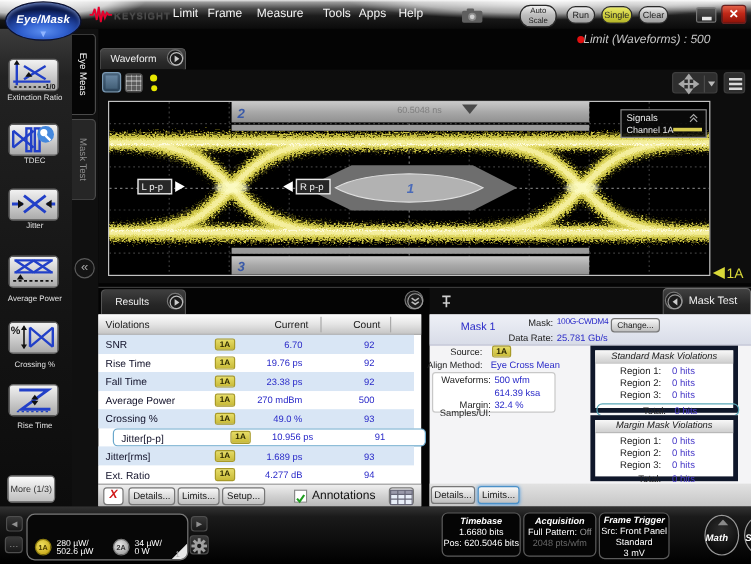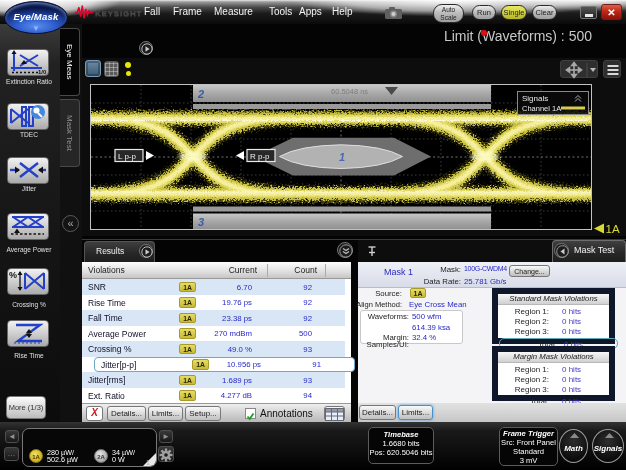--- a/index.html
+++ b/index.html
@@ -40,21 +40,21 @@
 #tabcol { left:60px; top:24px; width:22px; height:398px; background:#101010; }
 .vtab { position:absolute; left:0px; width:20px; border:1px solid #4a4a4a; border-left:none;
   border-radius:0 4px 4px 0; writing-mode:vertical-rl; display:flex; align-items:center; justify-content:center; }
 #vtab1 { top:4px; height:68px; background:#050505; color:#fff; font-size:8px; }
 #vtab2 { top:75px; height:68px; background:#262626; color:#909090; font-size:8px; }
 #collbtn { position:absolute; left:1px; top:191px; width:17px; height:17px; border-radius:50%;
   border:1px solid #5a5a5a; background:#141414; color:#aaa; font-size:11px;
   text-align:center; line-height:14px; }
 
 
-#limittxt { right:34px; top:28px; color:#c8c8c8; font-size:14px; }
+#limittxt { right:34px; top:28px; color:#c8c8c8; font-size:10px;font-style:italic; }
 #limitdot { left:481px; top:30px; width:6px; height:6px; border-radius:50%; background:#e01010; }
 #wftab { left:83px; top:40px; width:72px; height:18px; border:1px solid #555; border-bottom:none;
   border-radius:4px 4px 0 0; background:linear-gradient(#454545, #2a2a2a 60%, #222); }
 #wftab span { position:absolute; left:8px; top:3px; color:#f0f0f0; font-size:8.5px; }
 .circbtn { position:absolute; border-radius:50%; border:1px solid #777; background:#1c1c1c; }
 #wfpanel { left:82px; top:58px; width:544px; height:178px; background:#0d0d0d; }
 .toolbtn { position:absolute; border-radius:3px; }
 #plot { left:90px; top:84px; width:502px; height:146px; background:#000; border:1px solid #c2c2c2; }
 
 
@@ -81,47 +81,47 @@
 
 
 #mthead { left:358px; top:240px; width:268px; height:22px; background:#0d0d0d; }
 #mtpanel { left:358px; top:262px; width:268px; height:160px; background:#f4f4f6; }
 #mtstrip { position:absolute; left:0; top:0; width:268px; height:26px;
   background:linear-gradient(#eef0f6,#d8dce8); border-bottom:1px solid #b8bcd0; }
 .mlabel { position:absolute; color:#222; font-size:7.8px; text-align:right; }
 .mval { position:absolute; color:#2828c8; font-size:7.8px; }
 #mbox { position:absolute; left:2px; top:47.5px; width:103px; height:34px; background:#fff;
   border:1px solid #c8c8c8; border-radius:3px; }
-.vbox { position:absolute; left:134px; width:123px; background:#fff; border:6px solid #0f172a; }
+.vbox { position:absolute; left:134px; width:123px; background:#fff; border:4px solid #0f172a; }
 .vhead { position:absolute; left:0; top:0; width:100%; height:11px;
   background:linear-gradient(#f8f8f8,#d0d0d0); border-bottom:1px solid #b8b8b8;
   font-style:italic; font-size:7.8px; color:#222; text-align:center; }
 .vrow { position:absolute; width:100%; font-size:8px; }
 .vl { position:absolute; right:60px; color:#222; }
 .vv { position:absolute; left:64px; color:#4638c8; }
 
 
 #botbar { left:0; top:422px; width:626px; height:48px;
   background:linear-gradient(#333 0%, #1a1a1a 18%, #0d0d0d 60%, #000 100%); }
 .bpanel { position:absolute; border:1px solid #5c5c5c; border-radius:5px; background:#050505;
   color:#fff; text-align:center; }
 .bphead { font-style:italic; font-weight:bold; font-size:7.6px; }
 .bpline { font-size:7.6px; }
 .ovalbtn { position:absolute; border-radius:50%; border:1px solid #888;
   background:radial-gradient(circle at 50% 35%, #2e2e2e, #0a0a0a 75%); border-color:#9a9a9a; color:#fff;
-  font-style:italic; font-weight:bold; font-size:8px; text-align:center; }
+  font-style:italic; font-weight:bold; font-size:8px; text-align:left;margin-left:28px; }
 .sidebtn { position:absolute; border:1px solid #4e4e4e; border-radius:3px;
   background:linear-gradient(#383838,#181818); color:#909090; text-align:center; }
 </style>
 </head>
 <body>
 <div id="stage">
 
   <div class="abs" id="menubar"></div>
-  <div class="abs menuitem" style="left:144px">Fall</div>
+  <div class="abs menuitem" style="left:144px">Limit</div>
   <div class="abs menuitem" style="left:173px">Frame</div>
   <div class="abs menuitem" style="left:214px">Measure</div>
   <div class="abs menuitem" style="left:269px">Tools</div>
   <div class="abs menuitem" style="left:299px">Apps</div>
   <div class="abs menuitem" style="left:332px">Help</div>
 
   <svg class="abs" style="left:73px; top:4px" width="22" height="16" viewBox="0 0 26 17">
     <path d="M2 9 L5 9 L7 3 L9 14 L11 1 L13 16 L15 5 L17 12 L19 7 L21 9 L24 9" fill="none" stroke="#e8002d" stroke-width="1.8"></path>
   </svg>
   <div class="abs" style="left:95px; top:8.5px; color:#4a4a4a; font-size:8px; font-weight:bold; letter-spacing:0.8px; text-shadow:0 1px 0 rgba(255,255,255,0.12)">KEYSIGHT</div>
@@ -214,20 +214,23 @@
     <path d="M21 8 L24 12 L18 12 Z" fill="#111"></path>
         <path d="M21 17 L24 13 L18 13 Z" fill="#111"></path>
     <line x1="6" y1="22" x2="34" y2="22" stroke="#2244bb" stroke-width="1.2" stroke-dasharray="2 2"></line>
       </svg></div>
   <div class="slbl" style="top:352px">Rise Time</div>
   <div class="abs" id="morebtn">More (1/3)</div>
 
   <div class="abs" id="limittxt">Limit (Waveforms) : 500</div>
   <div class="abs" id="limitdot"></div>
   <div class="abs" id="wfpanel"></div>
+  <div class="abs" id="wftab">
+      <span>Waveform</span>
+    </div>
   <div class="abs circbtn" style="left:139px; top:41px; width:14px; height:14px; z-index:5">
     <svg width="14" height="14" viewBox="0 0 14 14">
         <circle cx="7" cy="7" r="5.2" fill="none" stroke="#bbb" stroke-width="1"></circle>
         <path d="M5.5 4.2 L9.5 7 L5.5 9.8 Z" fill="#ccc"></path>
       </svg></div>
 
   <div class="toolbtn" style="left:85px; top:60px; width:16px; height:17px; border:1px solid #7a9ab5; background:linear-gradient(#6e8ca8,#3c586f); box-shadow:inset 0 0 0 2px rgba(20,40,60,0.4)"></div>
   <div class="toolbtn" style="left:104px; top:61px; width:15px; height:16px; border:1px solid #555;
     background:repeating-linear-gradient(0deg,#777 0 1px,#333 1px 4px), repeating-linear-gradient(90deg,#777 0 1px,#333 1px 4px); background-blend-mode:screen;"></div>
   <div class="abs" style="left:125px; top:62px; width:6px; height:6px; border-radius:50%; background:#e8e800"></div>
@@ -571,20 +574,25 @@
             <rect x="5.8" y="0.5" width="2.4" height="13" transform="rotate(-45 7 7)"></rect>
           </g>
           <circle cx="7" cy="7" r="1.8" fill="#1a1a1a"></circle>
         </svg></div>
 
     <div class="bpanel" style="left:368px; top:5px; width:66px; height:37px">
       <div class="bphead" style="margin-top:2px">Timebase</div>
       <div class="bpline">1.6680 bits</div>
       <div class="bpline">Pos: 620.5046 bits</div>
     </div>
+    <div class="bpanel" style="left:436px; top:5px; width:61px; height:37px">
+      <div class="bphead" style="margin-top:2px">Acquisition</div>
+      <div class="bpline">Full Pattern: <span style="color:#999">Off</span></div>
+      <div class="bpline" style="color:#6a6a6a">2048 pts/wfm</div>
+    </div>
     <div class="bpanel" style="left:499px; top:5px; width:59px; height:39px">
       <div class="bphead" style="margin-top:1px">Frame Trigger</div>
       <div class="bpline">Src: Front Panel</div>
       <div class="bpline">Standard</div>
       <div class="bpline">3 mV</div>
     </div>
     <div class="ovalbtn" style="left:559px; top:7px; width:29px; height:34px; line-height:38px">Math
       <svg style="position:absolute; left:10px; top:3px" width="9" height="5" viewBox="0 0 9 5">
           <path d="M4.5 0 L9 5 L0 5 Z" fill="#8a8a8a"></path>
         </svg></div>

